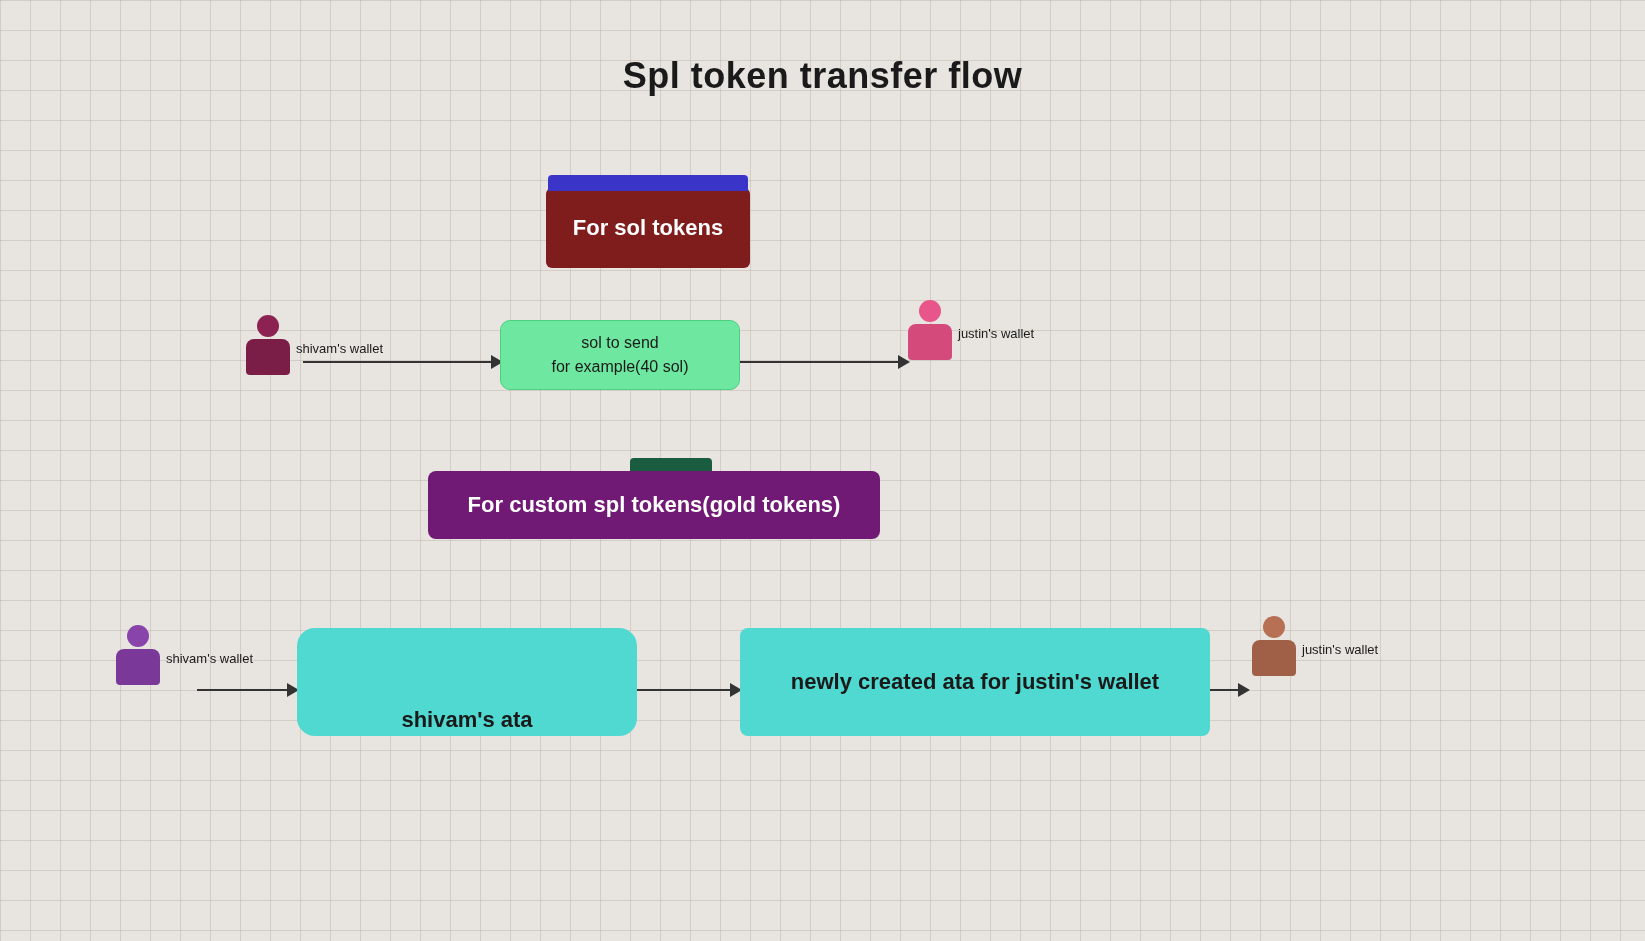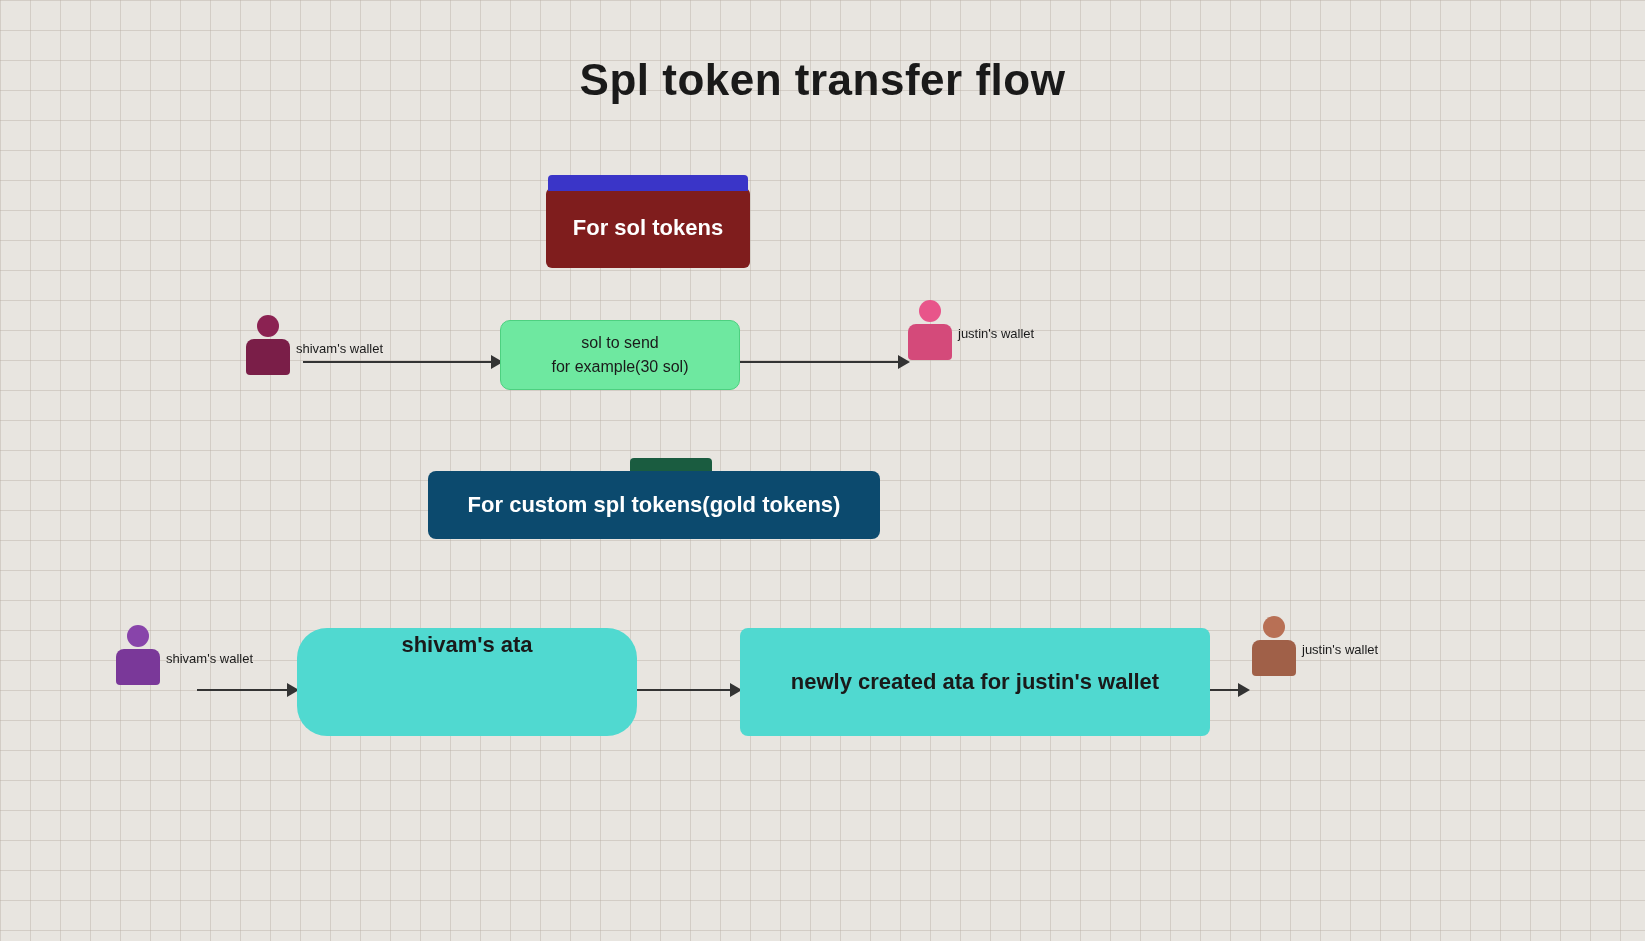--- a/index.html
+++ b/index.html
@@ -12,21 +12,21 @@
         linear-gradient(rgba(180,170,160,0.4) 1px, transparent 1px),
         linear-gradient(90deg, rgba(180,170,160,0.4) 1px, transparent 1px);
       background-size: 30px 30px;
       font-family: Arial, sans-serif;
       overflow: hidden;
       position: relative;
     }
 
     .page-title {
       text-align: center;
-      font-size: 44px;
+      font-size: 36px;
       font-weight: bold;
       color: #1a1a1a;
       padding-top: 55px;
       letter-spacing: 0.5px;
     }
 
     
     .sol-box {
       position: absolute;
       top: 175px;
@@ -106,21 +106,21 @@
       height: 16px;
       background: #1a5c40;
       border-radius: 4px 4px 0 0;
     }
     .spl-main-box {
       position: absolute;
       top: 471px;
       left: 428px;
       width: 452px;
       height: 68px;
-      background: #0c4a6e;
+      background: #701a75;
       border-radius: 8px;
       display: flex;
       align-items: center;
       justify-content: center;
     }
     .spl-main-box span {
       color: #fff;
       font-size: 22px;
       font-weight: bold;
     }
@@ -147,25 +147,25 @@
     }
 
     
     .shivam-ata-box {
       position: absolute;
       top: 628px;
       left: 297px;
       width: 340px;
       height: 108px;
       background: #50d9d0;
-      border-radius: 30px;
-      display: flex;
-      flex-direction: column;
-      align-items: center;
-      justify-content: flex-start;
+      border-radius: 18px;
+      display: flex;
+      flex-direction: column;
+      align-items: center;
+      justify-content: flex-end;
     }
     .shivam-ata-box span {
       font-size: 22px;
       font-weight: bold;
       color: #1a1a1a;
       line-height: 1.5;
       text-align: center;
     }
 
     
@@ -304,21 +304,21 @@
   <span class="person-label">shivam's wallet</span>
 </div>
 
 <div class="arrow arrow-shivam-to-sol">
   <div class="arrow-line" style="flex:1;"></div>
   <div class="arrow-head"></div>
 </div>
 
 <div class="sol-transfer-box">
   <span>sol to send</span>
-  <span>for example(30 sol)</span>
+  <span>for example(40 sol)</span>
 </div>
 
 <div class="arrow arrow-sol-to-justin">
   <div class="arrow-line" style="flex:1;"></div>
   <div class="arrow-head"></div>
 </div>
 
 <div class="justin-top person pink">
   <div class="person-figure">
     <div class="person-head"></div>

